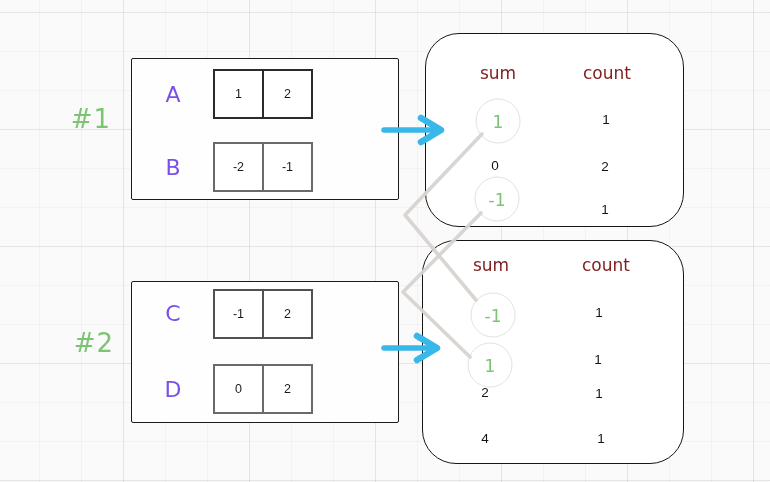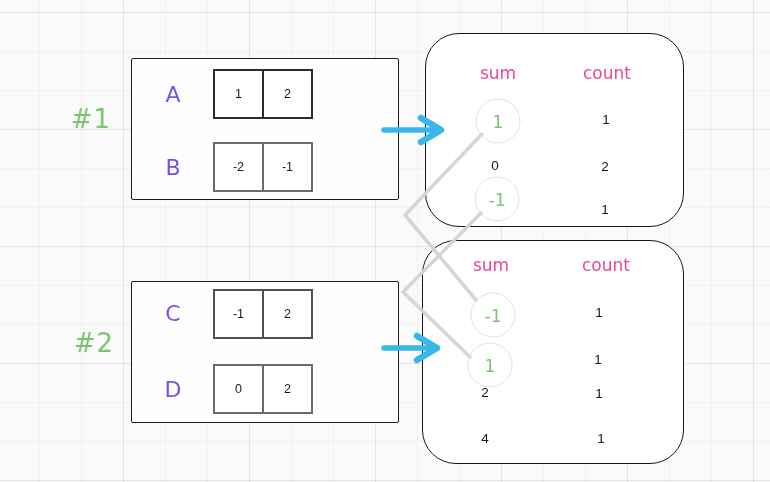--- a/index.html
+++ b/index.html
@@ -35,21 +35,21 @@
   }
   .cells.b-dark .cell{border:2px solid #2b2b2b;}
   .cells.b-gray .cell{border:2px solid #6a6a6a;}
   .cells.b-mid .cell{border:2px solid #515151;}
   .cells .cell + .cell{margin-left:-2px;}
 
   
   .res-box{
     position:absolute;border:1.6px solid #161616;border-radius:34px;background:#fff;
   }
-  .hdr{font-size:17px;color:#ec4899;}
+  .hdr{font-size:17px;color:#7f1d1d;}
   .tnum{font-size:13.5px;color:#141414;font-family:"Liberation Sans",sans-serif;}
   .sum-circle{
     position:absolute;transform:translate(-50%,-50%);
     width:43px;height:43px;border-radius:50%;
     border:1.5px solid #e4e2de;background:rgba(255,255,255,0.95);
     display:flex;align-items:center;justify-content:center;
   }
   .green-num{font-size:17px;color:#7cc474;}
   .overlay{position:absolute;left:0;top:0;z-index:4;pointer-events:none;}
 </style>

